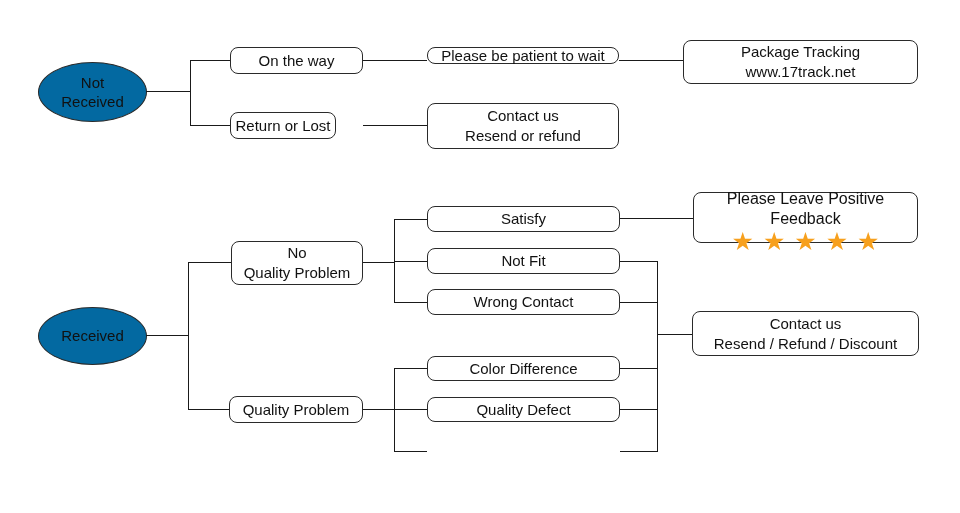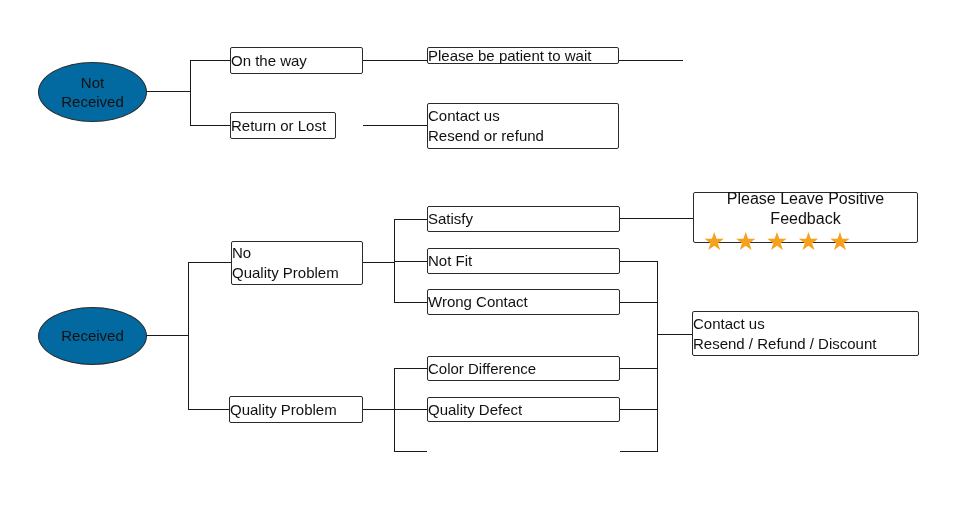--- a/index.html
+++ b/index.html
@@ -8,25 +8,25 @@
     width:960px;height:513px;
     background:#ffffff;
     font-family:"Liberation Sans","DejaVu Sans",sans-serif;
     color:#111111;
     overflow:hidden;
   }
   .node{
     position:absolute;
     box-sizing:border-box;
     border:1.4px solid #2a2a2a;
-    border-radius:2px;
+    border-radius:8px;
     background:#ffffff;
     display:flex;
     flex-direction:column;
-    align-items:flex-start;
+    align-items:center;
     justify-content:center;
     text-align:center;
     font-size:15px;
     line-height:1.32;
   }
   .ellipse{
     position:absolute;
     box-sizing:border-box;
     border:1.4px solid #2a2a2a;
     border-radius:50%;
@@ -70,20 +70,24 @@
   </div>
 
   <div class="hline" style="left:363px;top:60px;width:64px;"></div>
 
   <div class="node" style="left:427px;top:47px;width:192px;height:17px;">
     <span>Please be patient to wait</span>
   </div>
 
   <div class="hline" style="left:619px;top:60px;width:64px;"></div>
 
+  <div class="node" style="left:683px;top:40px;width:235px;height:44px;">
+    <span>Package Tracking</span>
+    <span>www.17track.net</span>
+  </div>
 
   <div class="node" style="left:230px;top:112px;width:106px;height:27px;">
     <span>Return or Lost</span>
   </div>
 
   <div class="hline" style="left:363px;top:125px;width:64px;"></div>
 
   <div class="node" style="left:427px;top:103px;width:192px;height:46px;">
     <span>Contact us</span>
     <span>Resend or refund</span>

